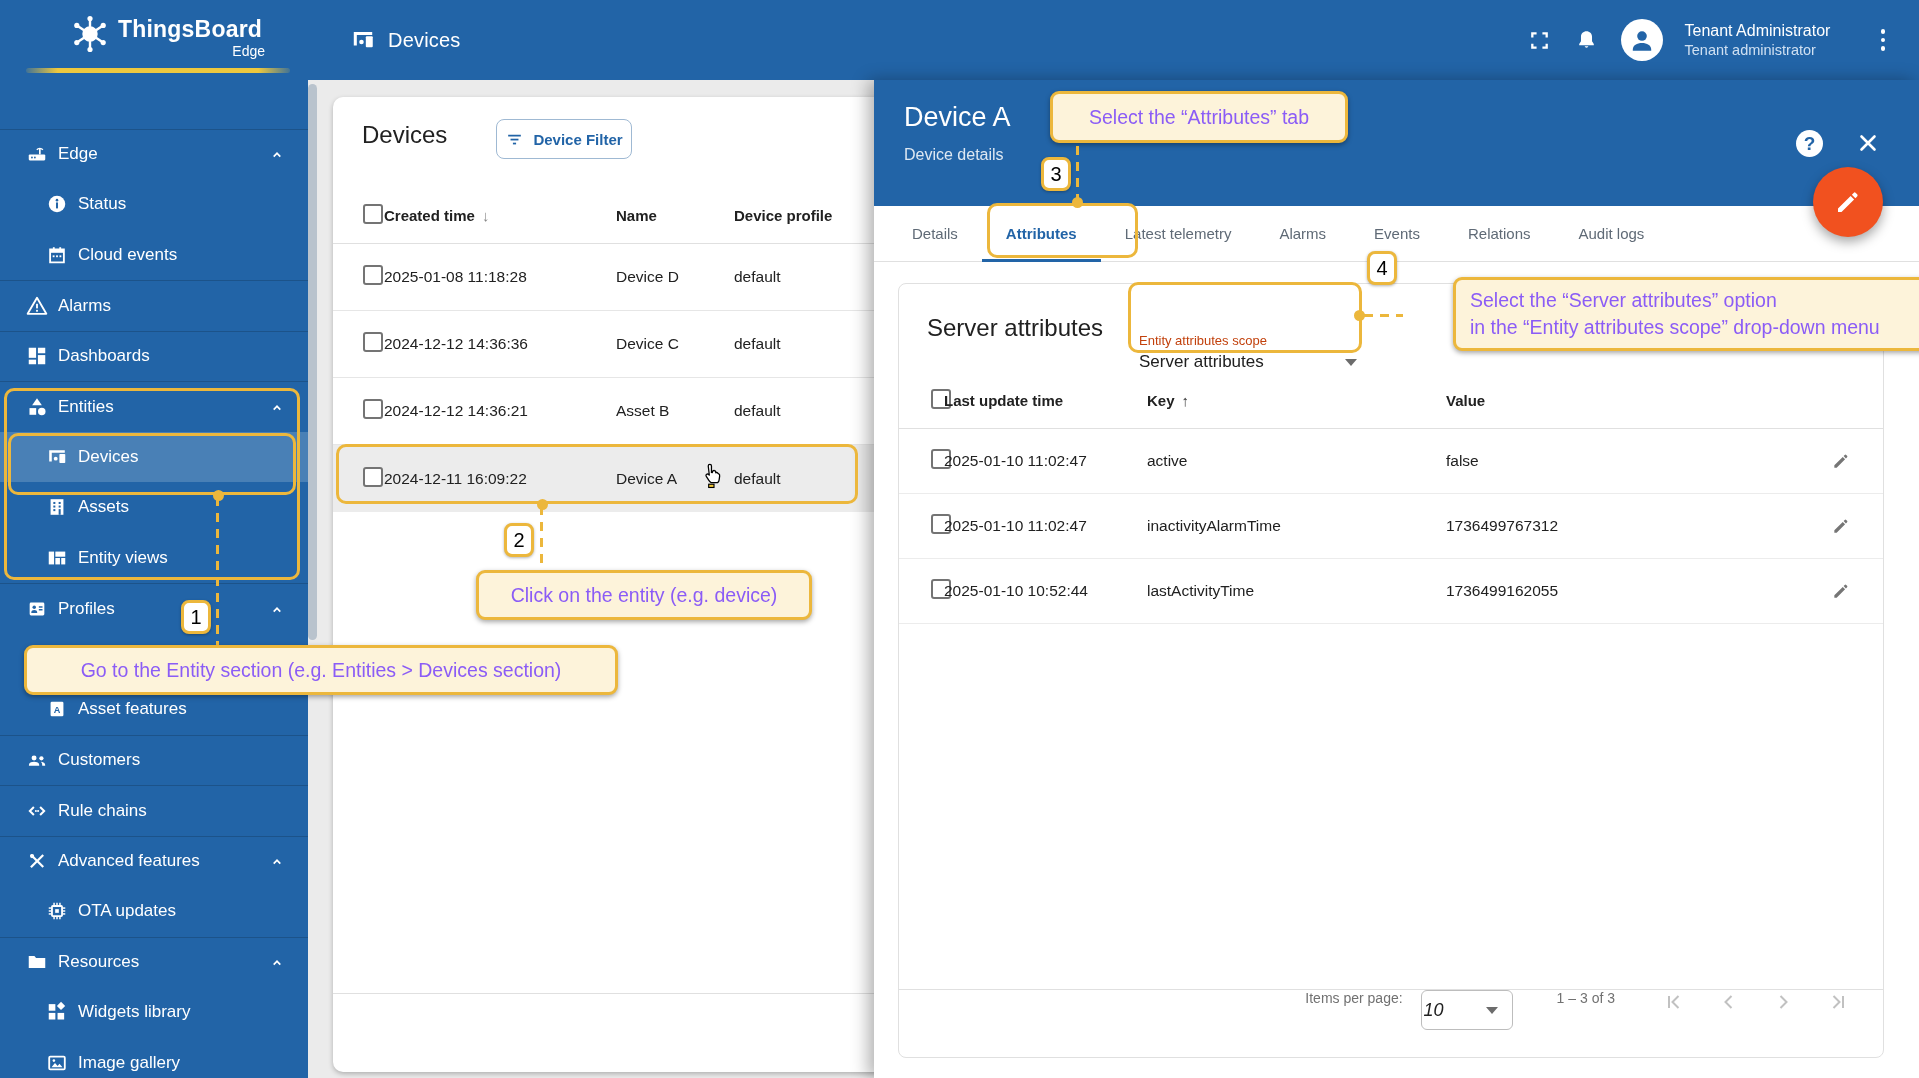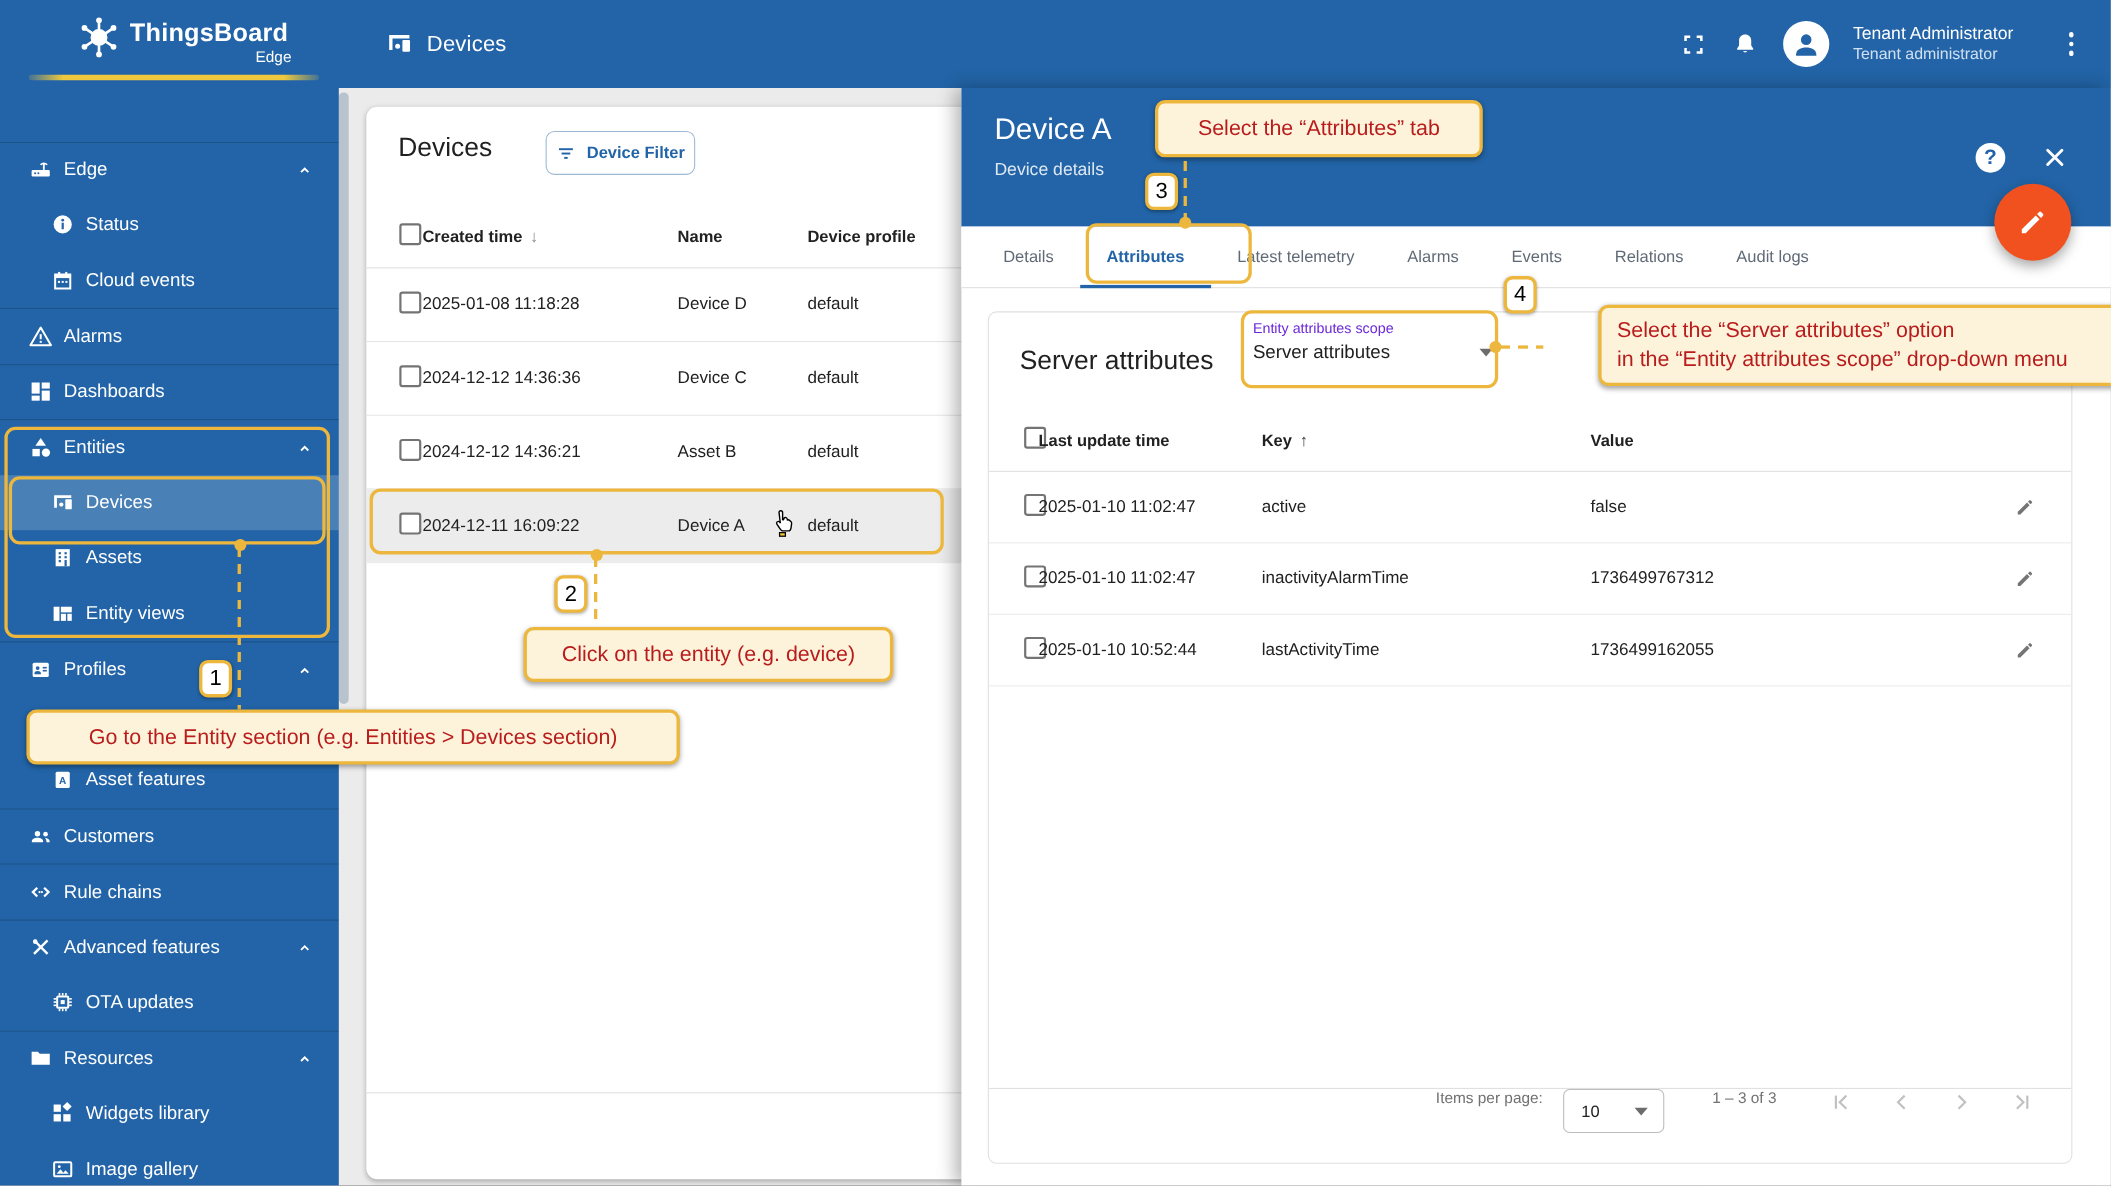--- a/index.html
+++ b/index.html
@@ -70,46 +70,46 @@
   .tab { position:relative; display:flex; align-items:center; padding:0 24px; font-size:15px; font-weight:500; color:#5f6a76; cursor:pointer; white-space:nowrap; }
   .tab.active { color:#2264a7; font-weight:600; }
   .tab.active::after { content:""; position:absolute; left:0; right:0; bottom:-1px; height:3px; background:#2264a7; }
   .fab { position:absolute; left:1813px; top:167px; width:70px; height:70px; border-radius:50%; background:#f1511f; z-index:5;
     display:flex; align-items:center; justify-content:center; box-shadow:0 5px 12px rgba(0,0,0,.35); cursor:pointer; color:#fff; }
 
   
   .attr-card { position:absolute; left:24px; top:203px; width:986px; height:775px; border:1px solid #e0e0e0; border-radius:8px; background:#fff; }
   .attr-heading { position:absolute; left:28px; top:0; height:88px; display:flex; align-items:center; font-size:24px; color:#212121; }
   .scope { position:absolute; left:240px; top:7px; width:218px; cursor:pointer; }
-  .scope-label { font-size:13px; color:#6d28d9; }
+  .scope-label { font-size:13px; color:#c2410c;margin-top:42px; }
   .scope-value { margin-top:4px; font-size:17px; color:#202020; display:flex; align-items:center; justify-content:space-between; }
   .caret { width:0; height:0; border-left:6px solid transparent; border-right:6px solid transparent; border-top:7px solid #6c6c6c; }
   .attr-head { position:absolute; left:0; top:88px; width:100%; height:57px; border-bottom:1px solid #e0e0e0; display:flex; align-items:center; font-weight:700; font-size:15px; }
   .attr-row { position:absolute; left:0; width:100%; height:65px; border-bottom:1px solid #ececec; display:flex; align-items:center; font-size:15.5px; }
   .a-cb { width:45px; padding-left:32px; }
   .a-time { width:203px; }
   .a-key { width:299px; }
   .a-value { flex:1; }
   .a-edit { width:52px; color:#757575; cursor:pointer; }
   .paginator { position:absolute; left:0; bottom:0; width:100%; height:68px; border-top:1px solid #e0e0e0; display:flex; align-items:flex-start; justify-content:flex-end; padding-right:34px; color:#717171; font-size:14px; }
-  .pp-select { margin-left:18px; width:92px; height:40px; border:1px solid #bdbdbd; border-radius:6px; display:flex; align-items:center; justify-content:space-between; padding:0 14px 0 16px; color:#212121; font-size:15px; cursor:pointer; }
+  .pp-select { margin-left:18px; width:92px; height:40px; border:1px solid #bdbdbd; border-radius:6px; display:flex; align-items:center; justify-content:space-between; padding:0 14px 0 2px; color:#212121; font-size:18px; cursor:pointer;font-style:italic; }
   .pp-range { margin-left:44px; }
   .pp-nav { margin-left:48px; display:flex; gap:30px; color:#c1c1c1; }
   .pp-nav svg { cursor:default; }
 
   
   .anno { position:absolute; inset:0; z-index:9; pointer-events:none; }
   .oline { position:absolute; border:3px solid #ecb73c; border-radius:10px; }
   .dot { position:absolute; width:11px; height:11px; border-radius:50%; background:#ecb73c; }
   .vdash { position:absolute; width:3px; background:repeating-linear-gradient(to bottom,#ecb73c 0 9px,transparent 9px 16px); }
   .hdash { position:absolute; height:3px; background:repeating-linear-gradient(to right,#ecb73c 0 9px,transparent 9px 16px); }
   .badge { position:absolute; width:30px; height:34px; background:#fff; border:3px solid #ecb73c; border-radius:8px;
     display:flex; align-items:center; justify-content:center; font-size:20px; color:#000; box-shadow:0 1px 3px rgba(0,0,0,.3); }
   .co { position:absolute; background:#fdf3da; border:3px solid #ecb73c; border-radius:9px; display:flex; align-items:center; justify-content:center;
-    font-size:19.5px; color:#b91c1c; box-shadow:0 2px 5px rgba(0,0,0,.35); white-space:nowrap; padding:0 14px; }
+    font-size:19.5px; color:#8b5cf6; box-shadow:0 2px 5px rgba(0,0,0,.35); white-space:nowrap; padding:0 14px; }
   .co.two { flex-direction:column; align-items:flex-start; justify-content:center; line-height:27px; }
 </style>
 </head>
 <body>
 
 <svg width="0" height="0" style="position:absolute">
   <defs>
     <symbol id="i-home" viewBox="0 0 24 24">
         <path fill="#fff" d="M12 3.2 20 10v10h-5.6v-5.8h-4.8V20H4V10Z"></path>
       </symbol>

